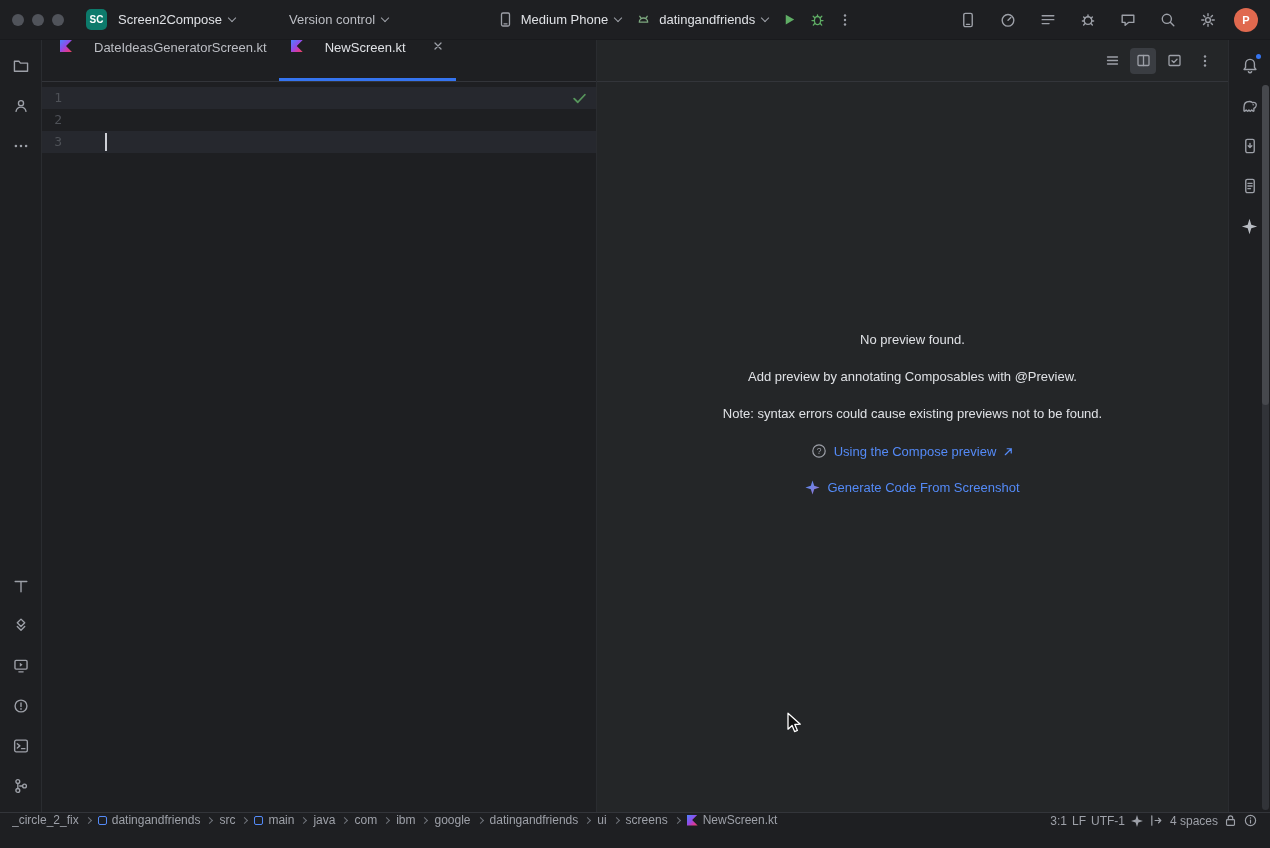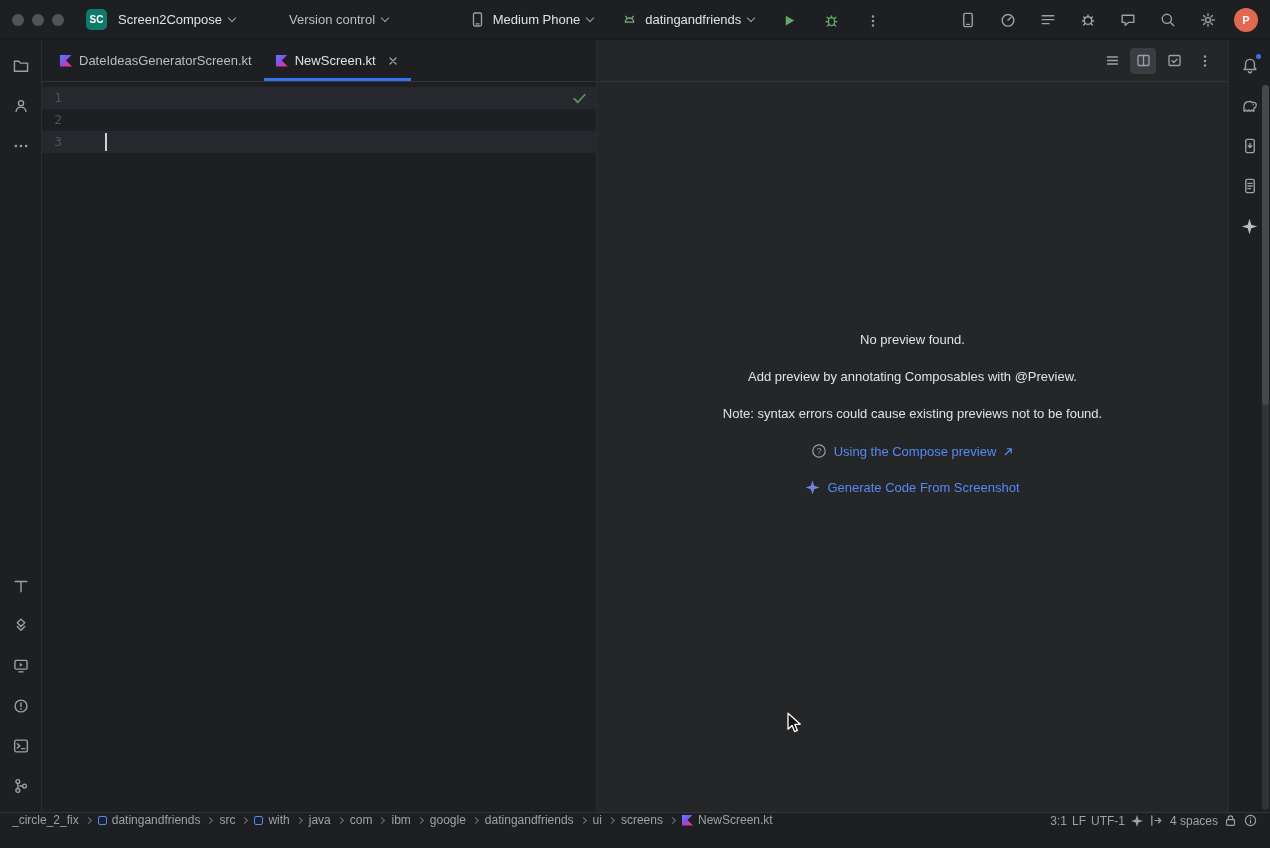--- a/index.html
+++ b/index.html
@@ -19,37 +19,37 @@
   .titlebar{height:40px;display:flex;align-items:center;padding:0 12px 0 10px;background:var(--bg);
             border-bottom:1px solid #191a1d;flex:0 0 auto;}
   .traffic{display:flex;gap:8px;margin-left:2px;}
   .tl{width:12px;height:12px;border-radius:50%;background:#50535a;}
   .badge{width:21px;height:21px;border-radius:5px;background:#0d7a6b;color:#fff;font-size:10px;font-weight:bold;
          display:flex;align-items:center;justify-content:center;margin-left:22px;flex:0 0 auto;}
   .tb-item{display:flex;align-items:center;gap:7px;font-size:13px;color:var(--t1);padding:0 7px;height:30px;border-radius:5px;}
   .tb-item.dim{color:var(--t2);}
   .chev{width:6px;height:6px;border-right:1.4px solid var(--t3);border-bottom:1.4px solid var(--t3);
         transform:rotate(45deg);margin-top:-4px;flex:0 0 auto;}
-  .run-group{display:flex;align-items:flex-end;gap:14px;margin-left:auto;}
+  .run-group{display:flex;align-items:center;margin-left:auto;}
   .right-group{display:flex;align-items:center;gap:12px;margin-left:auto;}
   .avatar{width:24px;height:24px;border-radius:50%;background:#e0694f;color:#fff;font-size:11px;font-weight:bold;
           display:flex;align-items:center;justify-content:center;}
 
   
   .main{flex:1;display:flex;min-height:0;position:relative;}
   .stripe{width:42px;display:flex;flex-direction:column;align-items:center;padding:10px 0;gap:8px;flex:0 0 auto;background:var(--bg);}
   .stripe.left{border-right:1px solid var(--border2);}
   .stripe.right{border-left:1px solid var(--border2);}
   .stripe .ibtn{width:32px;height:32px;}
   .push{margin-top:auto;}
 
   
   .editor-col{width:554px;display:flex;flex-direction:column;flex:0 0 auto;background:var(--bg);}
   .tabbar{height:42px;display:flex;align-items:stretch;padding-left:6px;border-bottom:1px solid var(--border);}
-  .tab{display:flex;align-items:center;gap:7px;padding:0 12px;font-size:13px;color:var(--t2);position:relative;}
+  .tab{display:flex;gap:22px;padding:0 12px;font-size:13px;color:var(--t2);position:relative;}
   .tab.active{color:var(--t1);box-shadow:inset 0 -3px 0 var(--blue);}
   .kt-icon{width:12px;height:12px;flex:0 0 auto;
     background:linear-gradient(135deg,#4c83ff 0%,#8f4ce8 45%,#d6399f 72%,#e44857 100%);
     clip-path:polygon(0 0,100% 0,50% 50%,100% 100%,0 100%);}
   .kt-icon.sm{width:11px;height:11px;}
   .editor{flex:1;position:relative;font-family:"DejaVu Sans Mono",monospace;font-size:13px;line-height:22px;
           padding-top:5px;background:var(--bg);}
   .eline{display:flex;height:22px;position:relative;}
   .eline.hl{background:var(--line);}
   .ln{width:20px;text-align:right;color:var(--gutter);flex:0 0 auto;}
@@ -393,21 +393,21 @@
           <span class="module-ic"></span>
           <span>datingandfriends</span>
         </span>
       <span class="csep"></span>
       <span class="crumb">
           <span>src</span>
         </span>
       <span class="csep"></span>
       <span class="crumb">
           <span class="module-ic"></span>
-          <span>with</span>
+          <span>main</span>
         </span>
       <span class="csep"></span>
       <span class="crumb">
           <span>java</span>
         </span>
       <span class="csep"></span>
       <span class="crumb">
           <span>com</span>
         </span>
       <span class="csep"></span>

